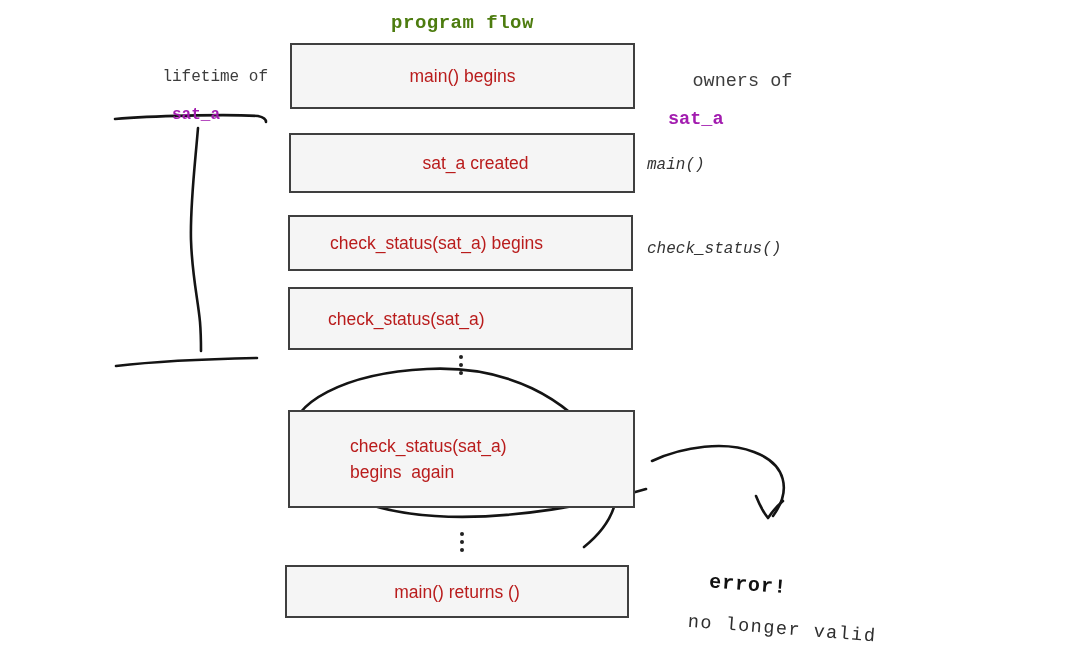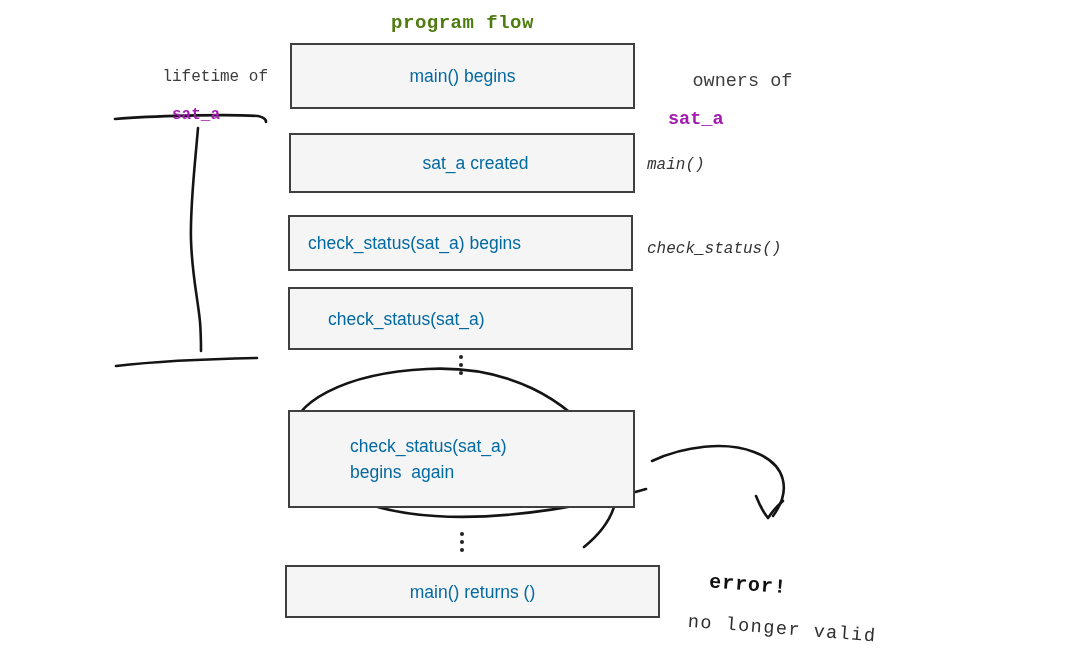--- a/index.html
+++ b/index.html
@@ -34,30 +34,30 @@
     position:absolute; font-family:"Liberation Mono",monospace;
     font-style:italic; font-size:16px; color:#333333; white-space:pre;
   }
   #owner-main { left:647px; top:156px; }
   #owner-check { left:647px; top:230px;margin-top:10px; }
 
   
   .flow-box {
     position:absolute; background:#f5f5f5; border:2px solid #3f3f3f;
     box-sizing:border-box; display:flex; flex-direction:column;
-    justify-content:center; color:#0369a1; font-size:17.5px; line-height:20px;
+    justify-content:center; color:#b91c1c; font-size:17.5px; line-height:20px;
   }
   .flow-box span { white-space:pre; }
   .flow-box.center { align-items:center; text-align:center; }
   #box-1 { left:290px; top:43px;  width:345px; height:66px; }
   #box-2 { left:289px; top:133px; width:346px; height:60px;padding-left:27px; }
-  #box-3 { left:288px; top:215px; width:345px; height:56px; padding-left:18px; }
+  #box-3 { left:288px; top:215px; width:345px; height:56px; padding-left:40px; }
   #box-4 { left:288px; top:287px; width:345px; height:63px; padding-left:38px; }
   #box-5 { left:288px; top:410px; width:347px; height:98px; padding-left:60px; line-height:26px; }
-  #box-6 { left:285px; top:565px; width:375px; height:53px; }
+  #box-6 { left:285px; top:565px; width:344px; height:53px; }
 
   
   .error-annot {
     position:absolute; left:645px; top:524px; width:215px;
     font-family:"Liberation Mono",monospace; color:#2e2e2e;
     font-size:18.5px; line-height:21px; letter-spacing:1.5px;
     transform:rotate(4.5deg); transform-origin:0 0; white-space:pre;
   }
   .error-annot .error-title {
     display:block; text-align:center; font-weight:bold; font-size:20px;

